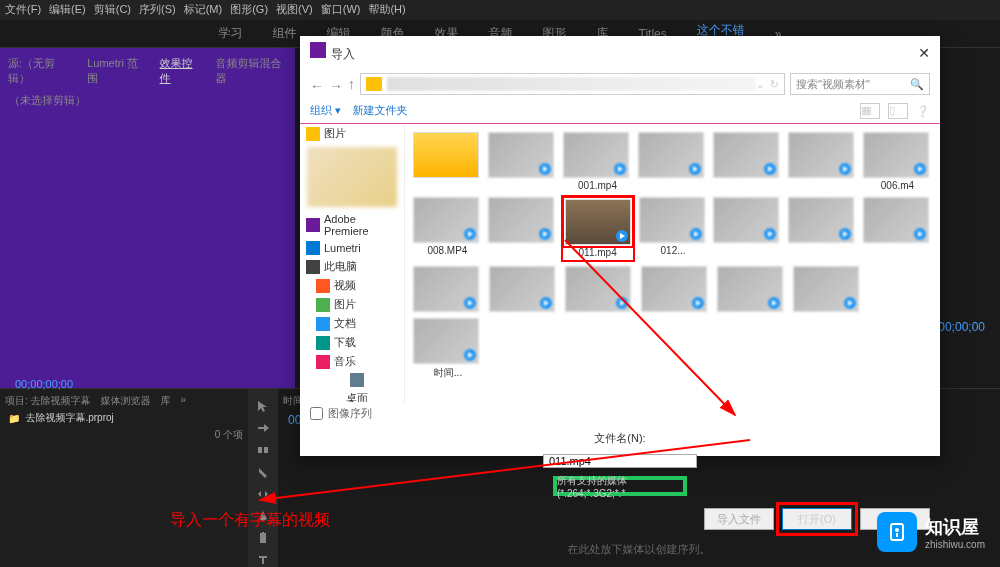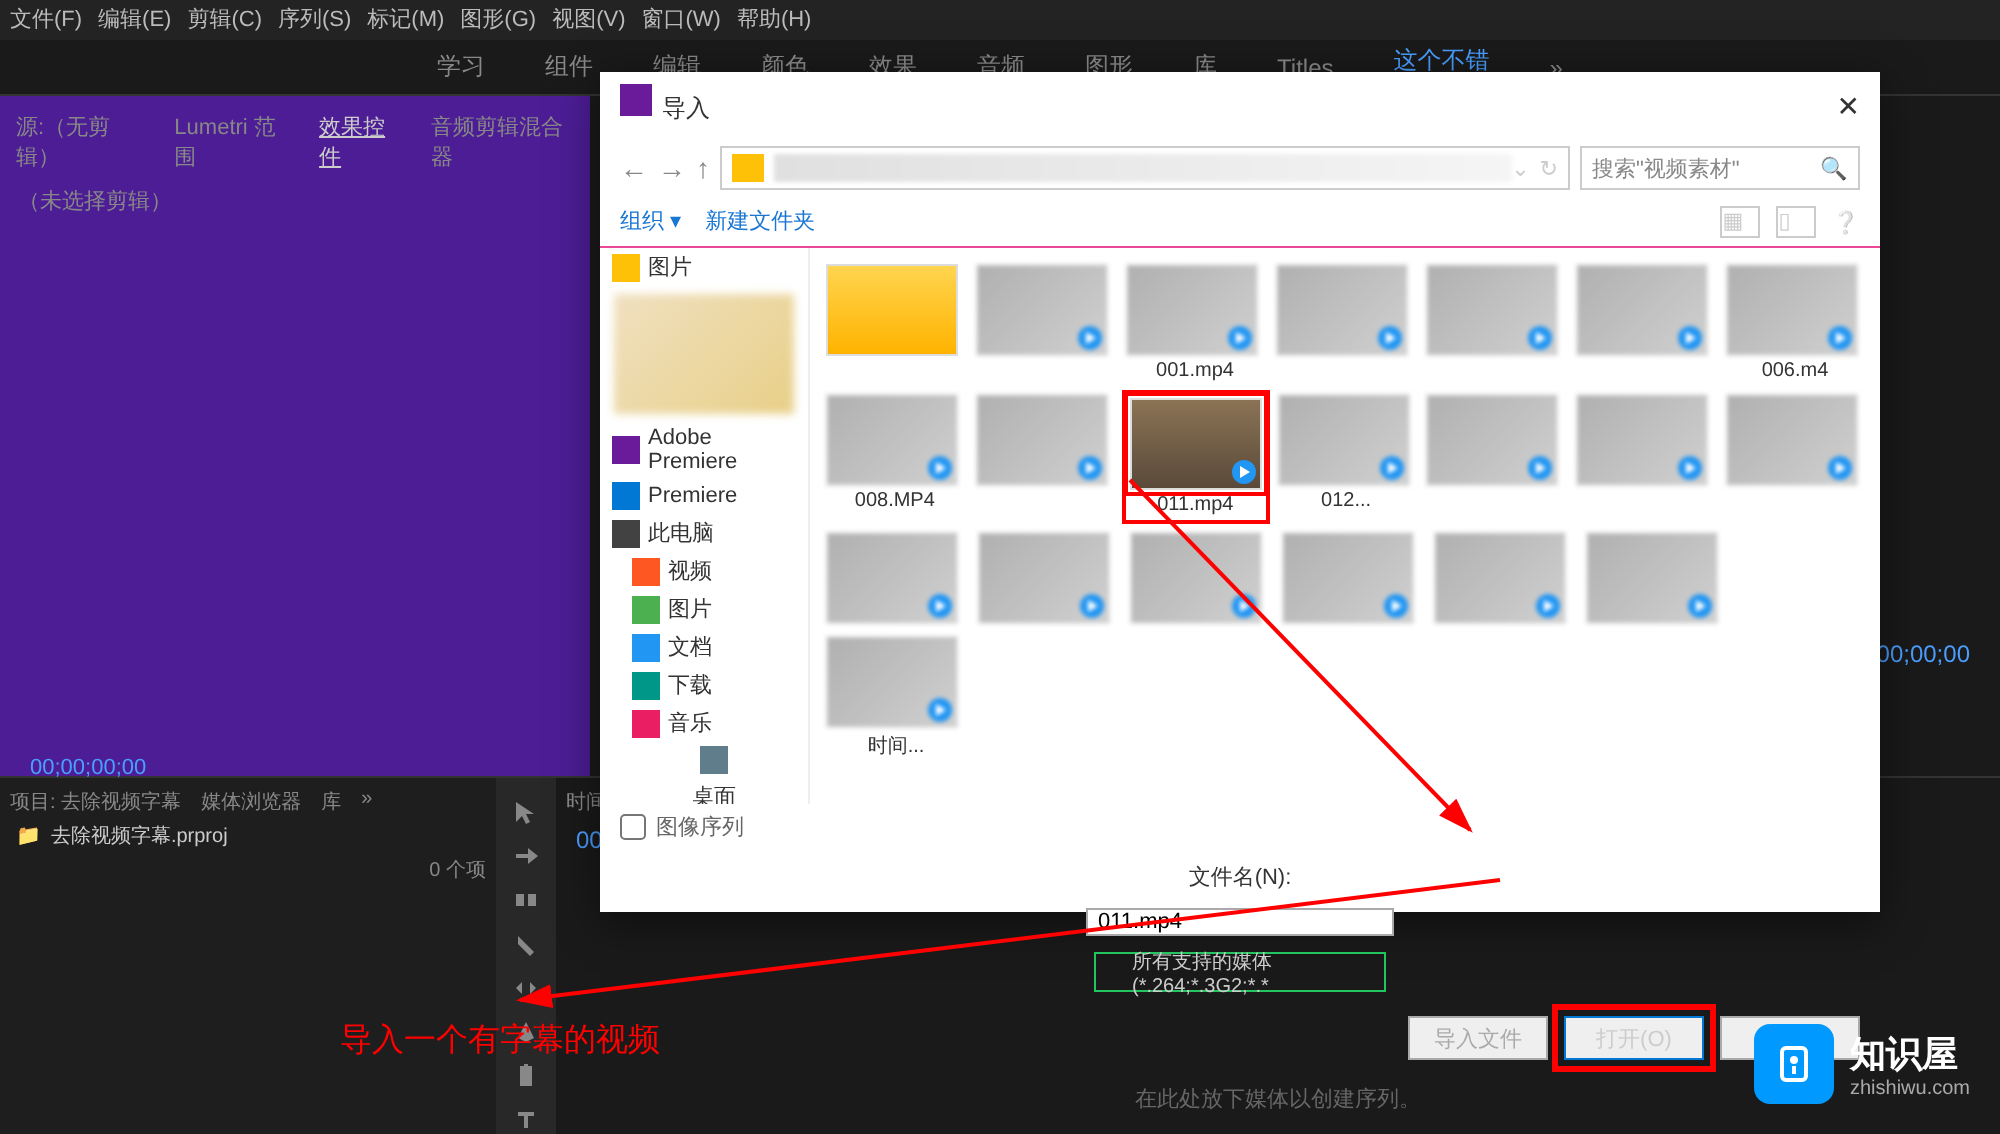--- a/index.html
+++ b/index.html
@@ -86,21 +86,21 @@
     .thumb-label { font-size: 10px; color: #333; margin-top: 2px; white-space: nowrap; overflow: hidden; }
     .thumb.selected .thumb-img { outline: 2px solid #f00; outline-offset: 1px; }
     .thumb.selected { outline: 2px solid #f00; padding: 2px; }
     
     .img-seq { padding: 4px 10px; font-size: 11px; color: #666; display: flex; align-items: center; gap: 5px; }
     .img-seq input { margin: 0; }
     
     .filename-row { display: flex; align-items: center; padding: 6px 10px; gap: 8px; font-size: 11px; flex-direction: column; }
     .filename-row label { color: #333; }
     .filename-row .fn-input { flex: 1; height: 20px; border: 1px solid #aaa; padding: 0 5px; font-size: 11px; }
-    .filename-row .filter { width: 146px; height: 20px; border: 1px solid #22c55e; font-size: 10px; padding: 0 18px; display: flex; align-items: center; }
+    .filename-row .filter { width: 134px; height: 20px; border: 4px solid #22c55e; font-size: 10px; padding: 0 0; display: flex; align-items: center; }
     
     .dialog-buttons { display: flex; justify-content: flex-end; padding: 6px 10px; gap: 8px; }
     .btn { width: 70px; height: 22px; border: 1px solid #aaa; background: #efefef; font-size: 11px; cursor: pointer; display: flex; align-items: center; justify-content: center; }
     .btn.disabled { color: #aaa; }
     .btn.primary { border: 1px solid #0078d4; }
     .btn-highlight { outline: 3px solid #f00; outline-offset: 3px; }
     
     
     .arrow1 { position: absolute; left: 555px; top: 230px; width: 200px; height: 200px; pointer-events: none; }
     .arrow2 { position: absolute; left: 250px; top: 435px; width: 510px; height: 85px; pointer-events: none; }
@@ -246,21 +246,21 @@
           <span class="sicon si-folder"></span>
           <span>图片</span>
         </div>
       <div class="blur-thumb"></div>
       <div class="sidebar-item">
           <span class="sicon si-pr"></span>
           <span>Adobe Premiere</span>
         </div>
       <div class="sidebar-item">
           <span class="sicon si-od"></span>
-          <span>Premiere</span>
+          <span>Lumetri</span>
         </div>
       <div class="sidebar-item">
           <span class="sicon si-pc"></span>
           <span>此电脑</span>
         </div>
       <div class="sidebar-item" style="padding-left:16px;">
           <span class="sicon si-video"></span>
           <span>视频</span>
         </div>
       <div class="sidebar-item" style="padding-left:16px;">

